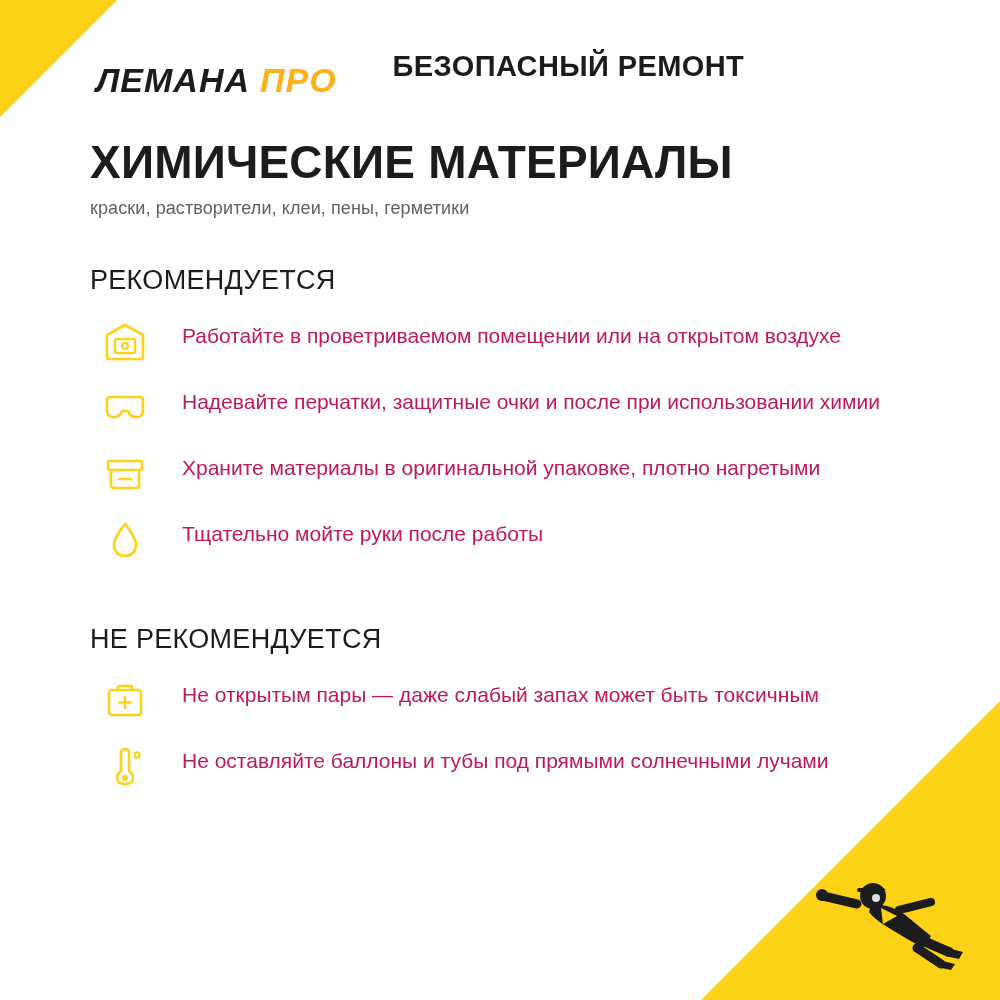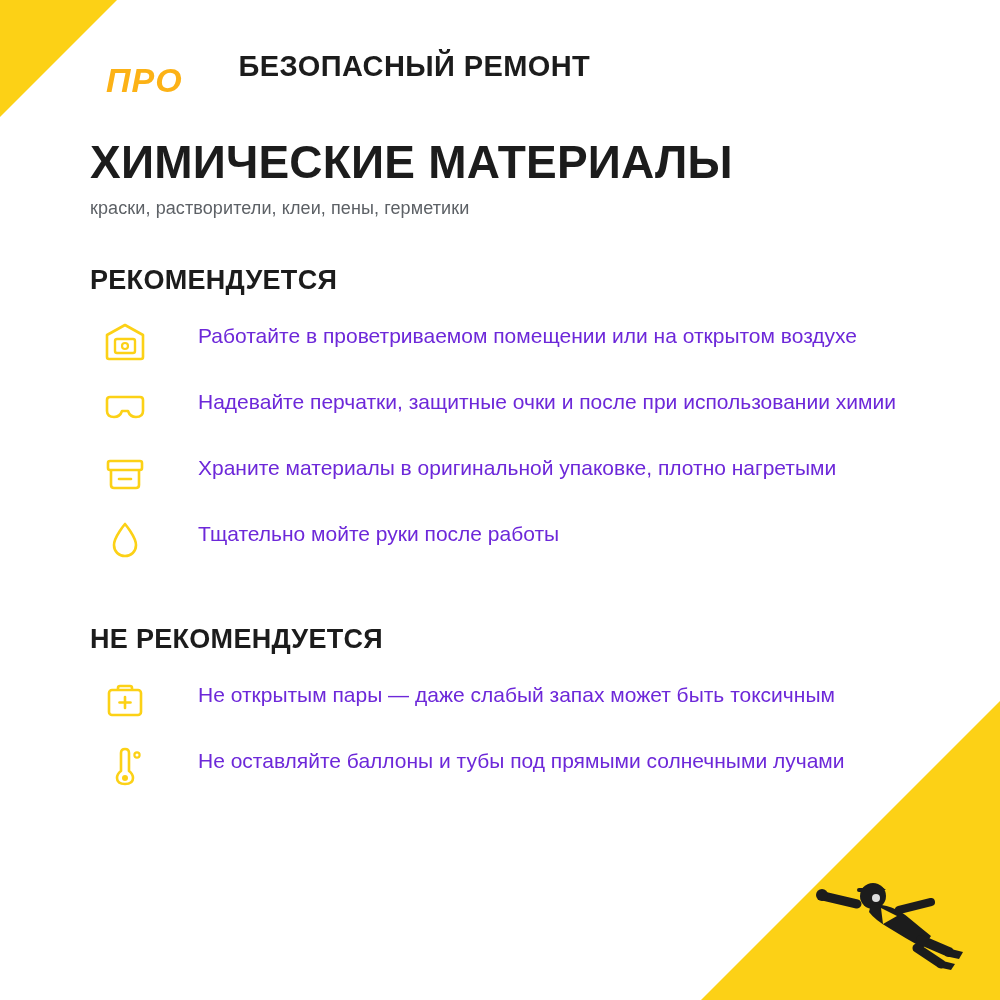--- a/index.html
+++ b/index.html
@@ -105,21 +105,21 @@
     font-size: 18px;
     color: #5d6166;
     letter-spacing: 0.1px;
   }
 
   .section {
     margin-top: 46px;
   }
   .section-heading {
     font-size: 27px;
-    font-weight: bold;
+    font-weight: normal;
     color: #1c1c1c;
     letter-spacing: 0.3px;
     margin: 0 0 18px 0;
   }
   .section.second {
     margin-top: 56px;
   }
 
   .item {
     display: flex;
@@ -131,43 +131,44 @@
     min-width: 58px;
     height: 56px;
     display: flex;
     align-items: center;
     justify-content: center;
     margin-left: 6px;
   }
   .item-text {
     font-size: 21px;
     line-height: 1.33;
-    color: #6d28d9;
+    color: #be185d;
     padding-top: 8px;
-    margin-left: 44px;
+    margin-left: 28px;
     max-width: 700px;
   }
 
   
   .mascot {
     position: absolute;
     right: 22px;
     bottom: 28px;
     width: 165px;
     height: 120px;
   }
 </style>
 </head>
 <body>
 
 <div class="corner-tl"></div>
 <div class="corner-br"></div>
 
 <div class="header">
   <div class="brand">
+    <span class="brand-main">ЛЕМАНА</span>
     <span class="brand-pro">ПРО</span>
   </div>
   <div class="header-title">БЕЗОПАСНЫЙ РЕМОНТ</div>
 </div>
 
 <div class="content">
 
   <h1 class="title">ХИМИЧЕСКИЕ МАТЕРИАЛЫ</h1>
   <p class="subtitle">краски, растворители, клеи, пены, герметики</p>
 

